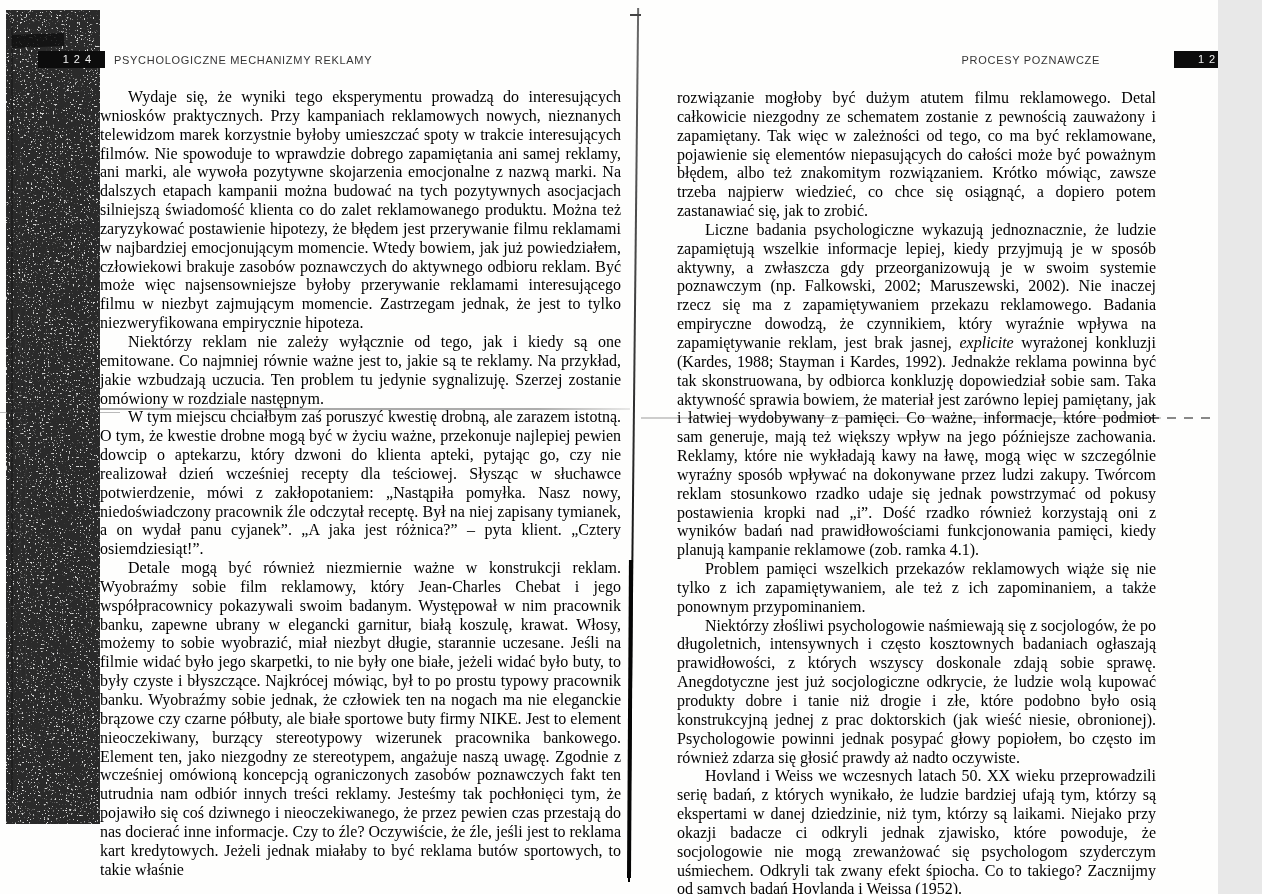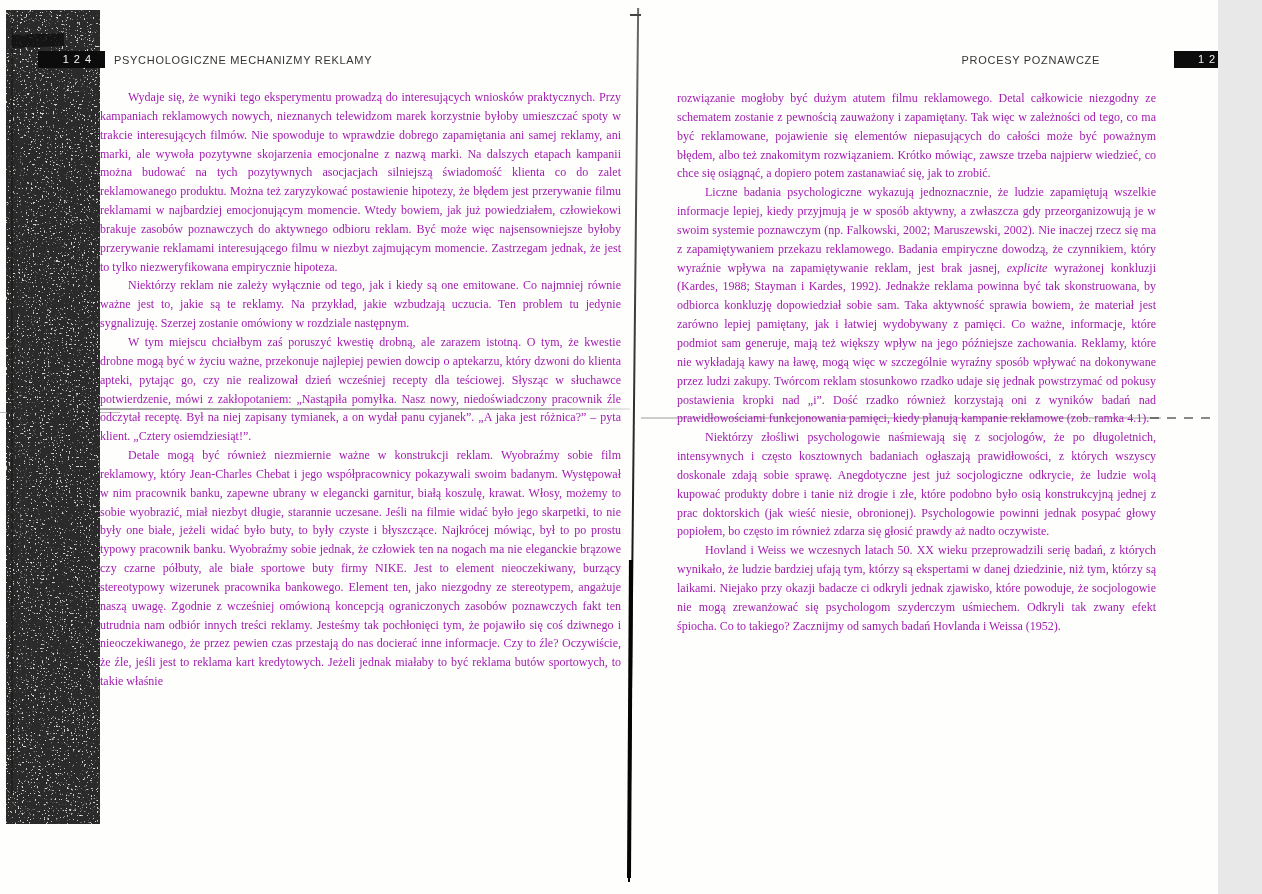--- a/index.html
+++ b/index.html
@@ -22,21 +22,21 @@
     position:absolute; top:51px; height:17px;
     background:#0c0c0c; color:#f4f4f4;
     font-family:"Liberation Sans", sans-serif;
     font-size:11px; line-height:17px; letter-spacing:5px;
   }
   .badge-left  { left:38px;  width:67px; text-align:right; padding-right:9px; box-sizing:border-box; }
   .badge-right { left:1174px; width:66px; text-align:left; padding-left:24px; box-sizing:border-box; }
   
   .page-body {
     position:absolute; text-align:justify;
-    font-size:12px; line-height:18.85px; color:#a21caf;
+    font-size:16px; line-height:18.85px; color:#000000;
   }
   .left-body  { left:100px; top:88px; width:521px; }
   .right-body { left:677px; top:89px; width:479px; }
   .page-body p { margin:0; text-indent:28px; }
   .page-body p.no-indent { text-indent:0; }
   .it { font-style:italic; }
   
   .noise-band { position:absolute; left:4px; top:6px; pointer-events:none; }
   .fold-line {
     position:absolute; left:628px; top:8px; width:2px; height:874px;
@@ -106,18 +106,19 @@
     <p>W tym miejscu chciałbym zaś poruszyć kwestię drobną, ale zarazem istotną. O tym, że kwestie drobne mogą być w życiu ważne, przekonuje najlepiej pewien dowcip o aptekarzu, który dzwoni do klienta apteki, pytając go, czy nie realizował dzień wcześniej recepty dla teściowej. Słysząc w słuchawce potwierdzenie, mówi z zakłopotaniem: „Nastąpiła pomyłka. Nasz nowy, niedoświadczony pracownik źle odczytał receptę. Był na niej zapisany tymianek, a on wydał panu cyjanek”. „A jaka jest różnica?” – pyta klient. „Cztery osiemdziesiąt!”.</p>
     <p>Detale mogą być również niezmiernie ważne w konstrukcji reklam. Wyobraźmy sobie film reklamowy, który Jean-Charles Chebat i jego współpracownicy pokazywali swoim badanym. Występował w nim pracownik banku, zapewne ubrany w elegancki garnitur, białą koszulę, krawat. Włosy, możemy to sobie wyobrazić, miał niezbyt długie, starannie uczesane. Jeśli na filmie widać było jego skarpetki, to nie były one białe, jeżeli widać było buty, to były czyste i błyszczące. Najkrócej mówiąc, był to po prostu typowy pracownik banku. Wyobraźmy sobie jednak, że człowiek ten na nogach ma nie eleganckie brązowe czy czarne półbuty, ale białe sportowe buty firmy NIKE. Jest to element nieoczekiwany, burzący stereotypowy wizerunek pracownika bankowego. Element ten, jako niezgodny ze stereotypem, angażuje naszą uwagę. Zgodnie z wcześniej omówioną koncepcją ograniczonych zasobów poznawczych fakt ten utrudnia nam odbiór innych treści reklamy. Jesteśmy tak pochłonięci tym, że pojawiło się coś dziwnego i nieoczekiwanego, że przez pewien czas przestają do nas docierać inne informacje. Czy to źle? Oczywiście, że źle, jeśli jest to reklama kart kredytowych. Jeżeli jednak miałaby to być reklama butów sportowych, to takie właśnie</p>
   </div>
 
   <div class="running-header header-right">PROCESY POZNAWCZE</div>
   <div class="badge badge-right">125</div>
 
   <div class="page-body right-body">
     <p class="no-indent">rozwiązanie mogłoby być dużym atutem filmu reklamowego. Detal całkowicie niezgodny ze schematem zostanie z pewnością zauważony i zapamiętany. Tak więc w zależności od tego, co ma być reklamowane, pojawienie się elementów niepasujących do całości może być poważnym błędem, albo też znakomitym rozwiązaniem. Krótko mówiąc, zawsze trzeba najpierw wiedzieć, co chce się osiągnąć, a dopiero potem zastanawiać się, jak to zrobić.</p>
     <p><span>Liczne badania psychologiczne wykazują jednoznacznie, że ludzie zapamiętują wszelkie informacje lepiej, kiedy przyjmują je w sposób aktywny, a zwłaszcza gdy przeorganizowują je w swoim systemie poznawczym (np. Falkowski, 2002; Maruszewski, 2002). Nie inaczej rzecz się ma z zapamiętywaniem przekazu reklamowego. Badania empiryczne dowodzą, że czynnikiem, który wyraźnie wpływa na zapamiętywanie reklam, jest brak jasnej, </span><span class="it">explicite</span><span> wyrażonej konkluzji (Kardes, 1988; Stayman i Kardes, 1992). Jednakże reklama powinna być tak skonstruowana, by odbiorca konkluzję dopowiedział sobie sam. Taka aktywność sprawia bowiem, że materiał jest zarówno lepiej pamiętany, jak i łatwiej wydobywany z pamięci. Co ważne, informacje, które podmiot sam generuje, mają też większy wpływ na jego późniejsze zachowania. Reklamy, które nie wykładają kawy na ławę, mogą więc w szczególnie wyraźny sposób wpływać na dokonywane przez ludzi zakupy. Twórcom reklam stosunkowo rzadko udaje się jednak powstrzymać od pokusy postawienia kropki nad „i”. Dość rzadko również korzystają oni z wyników badań nad prawidłowościami funkcjonowania pamięci, kiedy planują kampanie reklamowe (zob. ramka 4.1).</span></p>
+    <p>Problem pamięci wszelkich przekazów reklamowych wiąże się nie tylko z ich zapamiętywaniem, ale też z ich zapominaniem, a także ponownym przypominaniem.</p>
     <p>Niektórzy złośliwi psychologowie naśmiewają się z socjologów, że po długoletnich, intensywnych i często kosztownych badaniach ogłaszają prawidłowości, z których wszyscy doskonale zdają sobie sprawę. Anegdotyczne jest już socjologiczne odkrycie, że ludzie wolą kupować produkty dobre i tanie niż drogie i złe, które podobno było osią konstrukcyjną jednej z prac doktorskich (jak wieść niesie, obronionej). Psychologowie powinni jednak posypać głowy popiołem, bo często im również zdarza się głosić prawdy aż nadto oczywiste.</p>
     <p>Hovland i Weiss we wczesnych latach 50. XX wieku przeprowadzili serię badań, z których wynikało, że ludzie bardziej ufają tym, którzy są ekspertami w danej dziedzinie, niż tym, którzy są laikami. Niejako przy okazji badacze ci odkryli jednak zjawisko, które powoduje, że socjologowie nie mogą zrewanżować się psychologom szyderczym uśmiechem. Odkryli tak zwany efekt śpiocha. Co to takiego? Zacznijmy od samych badań Hovlanda i Weissa (1952).</p>
 
   </div>
 
 </div>
 
 </body></html>

